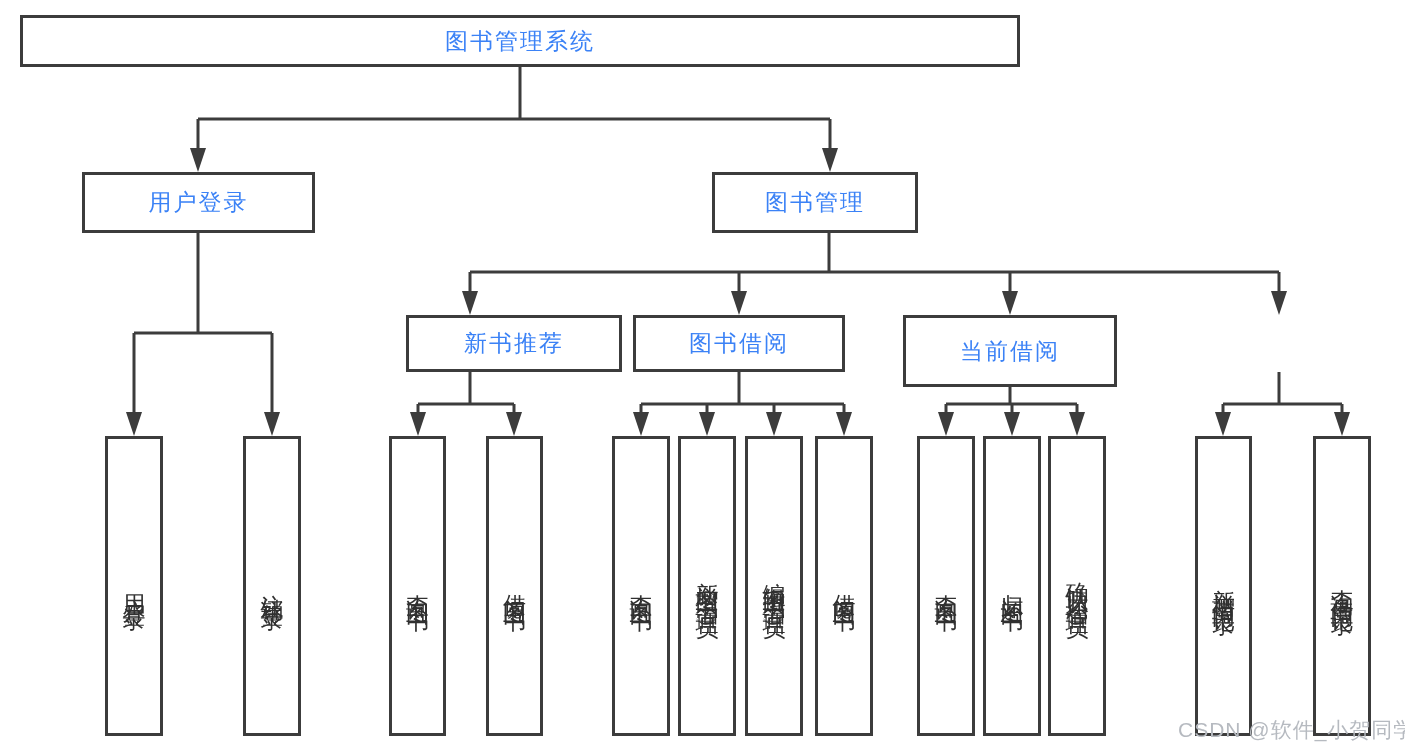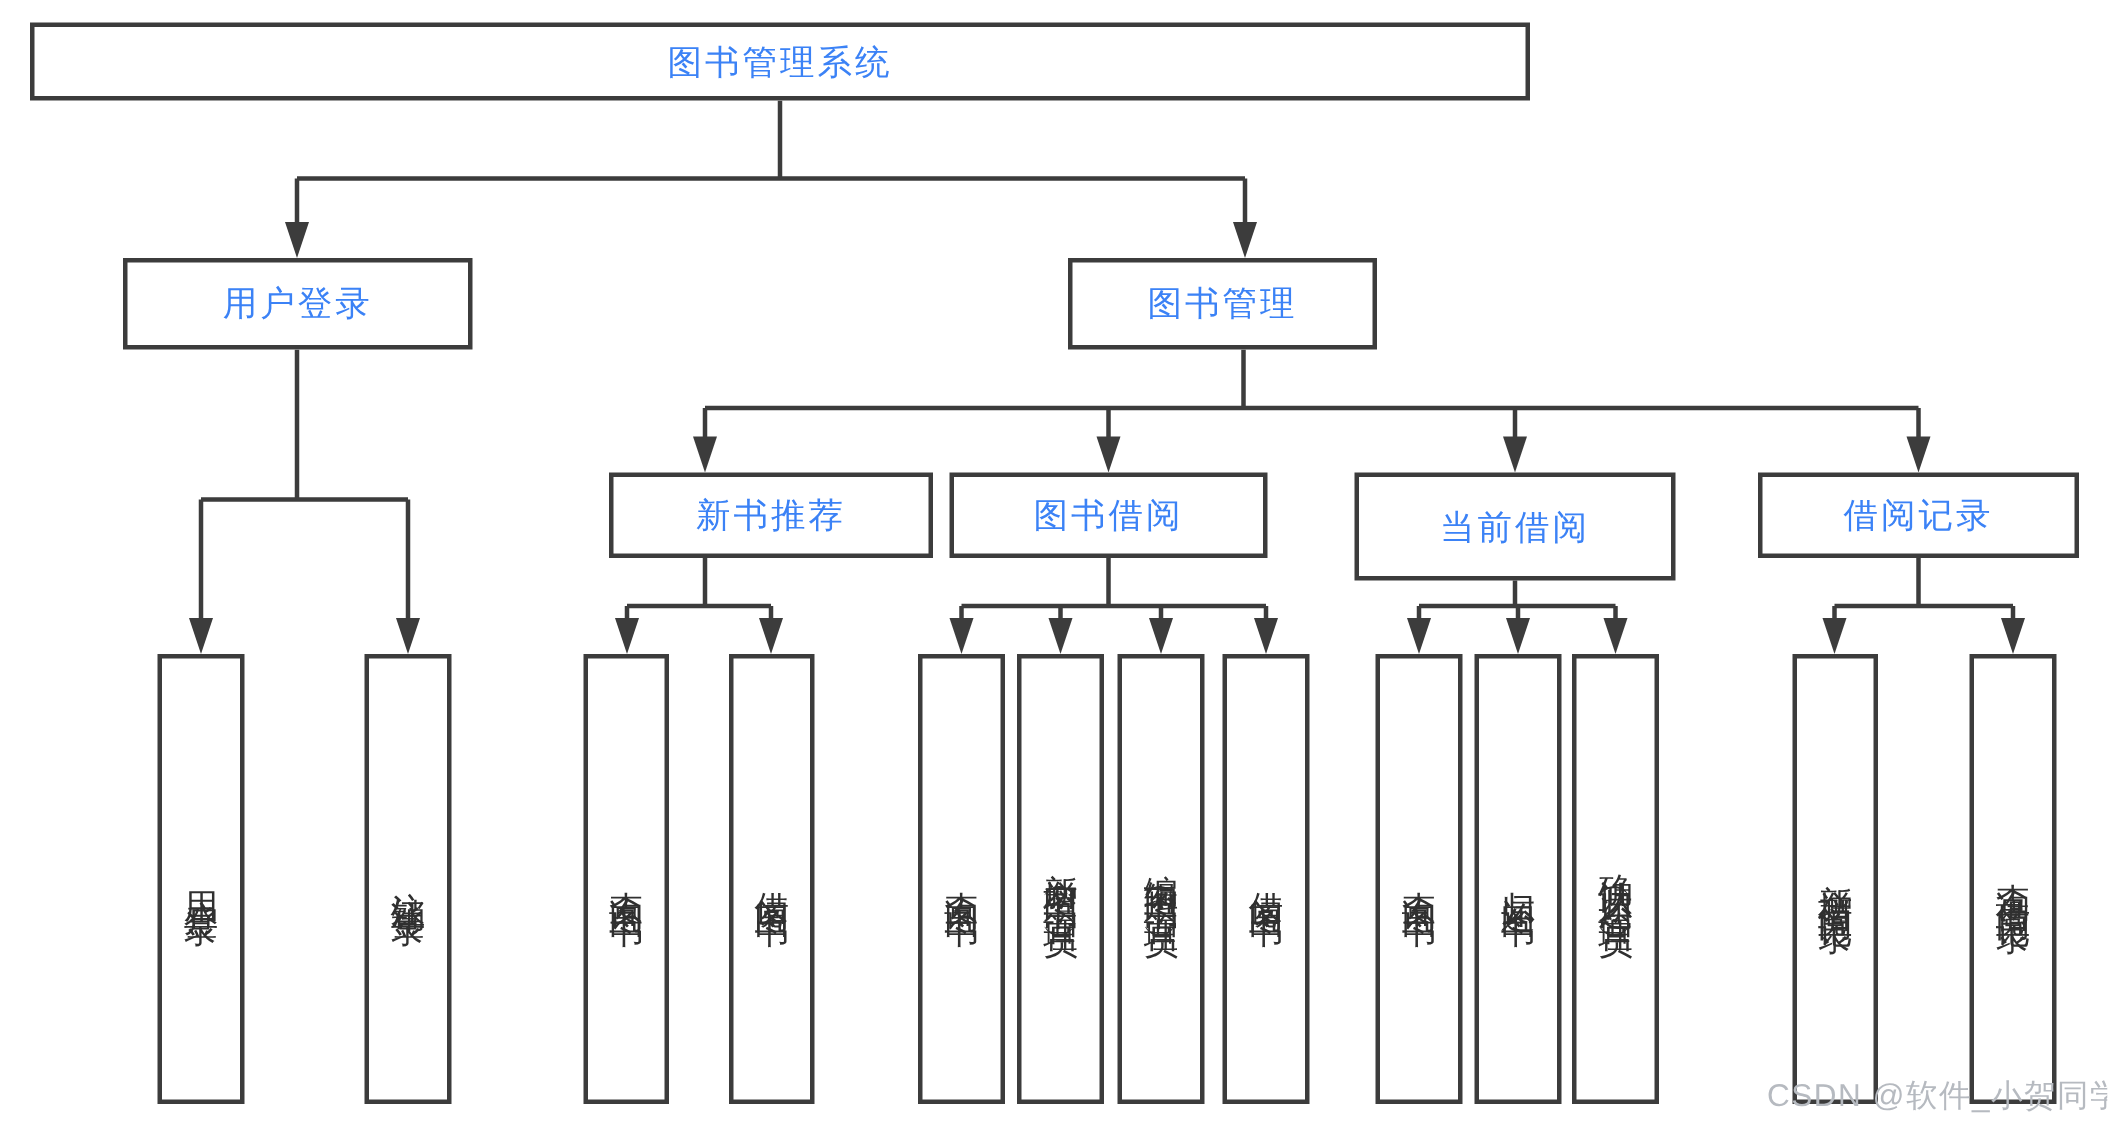--- a/index.html
+++ b/index.html
@@ -140,23 +140,20 @@
 
   <div class="hbox" style="left:362px; top:315px; width:216px; height:57px;margin-left:44px;">
     <span>新书推荐</span>
   </div>
   <div class="hbox" style="left:633px; top:315px; width:212px; height:57px;">
     <span>图书借阅</span>
   </div>
   <div class="hbox" style="left:903px; top:315px; width:214px; height:72px;">
     <span>当前借阅</span>
   </div>
-  <div class="hbox" style="left:1172px; top:315px; width:214px; height:57px;">
-    <span>借阅记录</span>
-  </div>
 
   <div class="vbox" style="left:105px;">
     <span>用户登录</span>
   </div>
   <div class="vbox" style="left:243px;">
     <span>注销登录</span>
   </div>
 
   <div class="vbox" style="left:389px; width:57px;">
     <span>查询图书</span>

